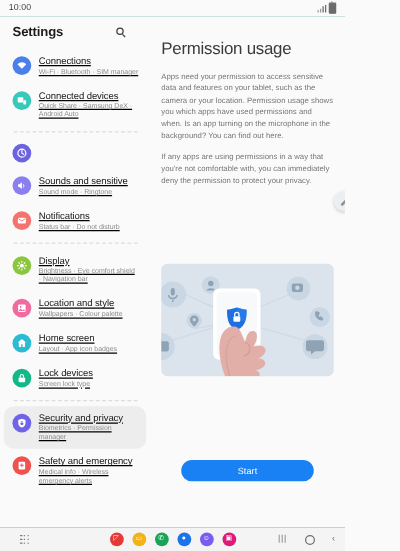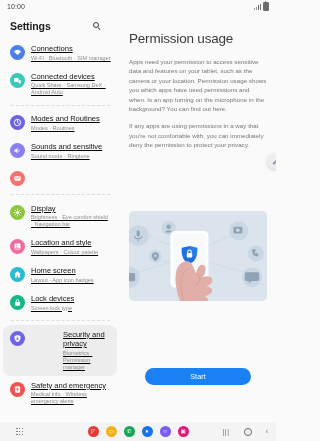--- a/index.html
+++ b/index.html
@@ -33,21 +33,21 @@
   
   #settings-header{display:flex;align-items:center;height:26px;padding:0 9px 0 10px;}
   #settings-header .title{font-size:10.5px;color:#1c1c1c;font-weight:bold;letter-spacing:-.1px;}
   #settings-header .search{margin-left:auto;margin-right:9px;}
   .mag{width:9px;height:9px;position:relative;display:block;}
   .mag:before{content:"";position:absolute;left:0;top:0;width:6px;height:6px;border:1px solid #3d3d3d;border-radius:50%;box-sizing:border-box;}
   .mag:after{content:"";position:absolute;left:5.4px;top:5.6px;width:3px;height:1px;background:#3d3d3d;transform:rotate(45deg);transform-origin:left center;}
 
   
   .srow{display:flex;align-items:flex-start;padding:5px 6px 5px 7px;border-radius:8px;margin:0 3px;text-decoration:underline;}
-  .srow.sel{background:#ededed;gap:32px;}
+  .srow.sel{background:#ededed;}
   .ico{flex:0 0 auto;width:15px;height:15px;border-radius:50%;display:flex;align-items:center;justify-content:center;margin-top:1px;}
   .ico svg{display:block}
   .stext{margin-left:6px;min-width:0;}
   .slabel{font-size:7.6px;color:#161616;line-height:9.5px;letter-spacing:-.05px;}
   .ssub{font-size:5.6px;color:#8d8d8d;line-height:7px;margin-top:1.2px;letter-spacing:-.02px;}
   .sep{height:0;border-top:1px dashed #dcdcdc;margin:3.5px 10px 3.5px 11px;}
 
   
   #content-inner{padding:18px 9px 0 9px;}
   .ctitle{font-size:13.5px;color:#3a3a3a;letter-spacing:-.2px;margin-bottom:11px;}
@@ -131,44 +131,44 @@
             </div>
           </div>
           <div class="sep"></div>
           <div class="srow">
             <span class="ico" style="background: rgb(107, 99, 224);">
               <svg width="9" height="9" viewBox="0 0 24 24" fill="#fff">
                 <circle cx="12" cy="12" r="8.5" fill="none" stroke="#fff" stroke-width="2.6"></circle>
                 <path d="M12 4.5V12l5 3" stroke="#fff" stroke-width="2.4" fill="none"></path>
               </svg>
             </span>
-            <div class="stext">
-              <div class="slabel">Modes and Routines</div>
-              <div class="ssub">Modes  ·  Routines</div>
-            </div>
           </div>
           <div class="srow">
             <span class="ico" style="background: rgb(139, 127, 240);">
               <svg width="9" height="9" viewBox="0 0 24 24" fill="#fff">
                 <path d="M4 9h3l5-4v14l-5-4H4z"></path>
                 <path d="M15 9c1.6 1.6 1.6 5.4 0 7" stroke="#fff" stroke-width="2" fill="none"></path>
               </svg>
             </span>
             <div class="stext">
               <div class="slabel">Sounds and sensitive</div>
               <div class="ssub">Sound mode  ·  Ringtone</div>
             </div>
           </div>
           <div class="srow">
             <span class="ico" style="background: rgb(244, 115, 110);">
               <svg width="9" height="9" viewBox="0 0 24 24" fill="#fff">
                 <rect x="3.5" y="6" width="17" height="12" rx="2.5"></rect>
                 <path d="M5 8l7 5 7-5" stroke="#f4736e" stroke-width="2" fill="none"></path>
               </svg>
             </span>
+            <div class="stext">
+              <div class="slabel">Notifications</div>
+              <div class="ssub">Status bar  ·  Do not disturb</div>
+            </div>
           </div>
           <div class="sep"></div>
           <div class="srow">
             <span class="ico" style="background: rgb(140, 198, 63);">
               <svg width="9" height="9" viewBox="0 0 24 24" fill="#fff">
                 <circle cx="12" cy="12" r="4.2"></circle>
                 <g stroke="#fff" stroke-width="2.2" stroke-linecap="round">
                   <path d="M12 2.6v2.4M12 19v2.4M2.6 12h2.4M19 12h2.4M5.4 5.4l1.7 1.7M16.9 16.9l1.7 1.7M18.6 5.4l-1.7 1.7M7.1 16.9l-1.7 1.7"></path>
                 </g>
               </svg>

